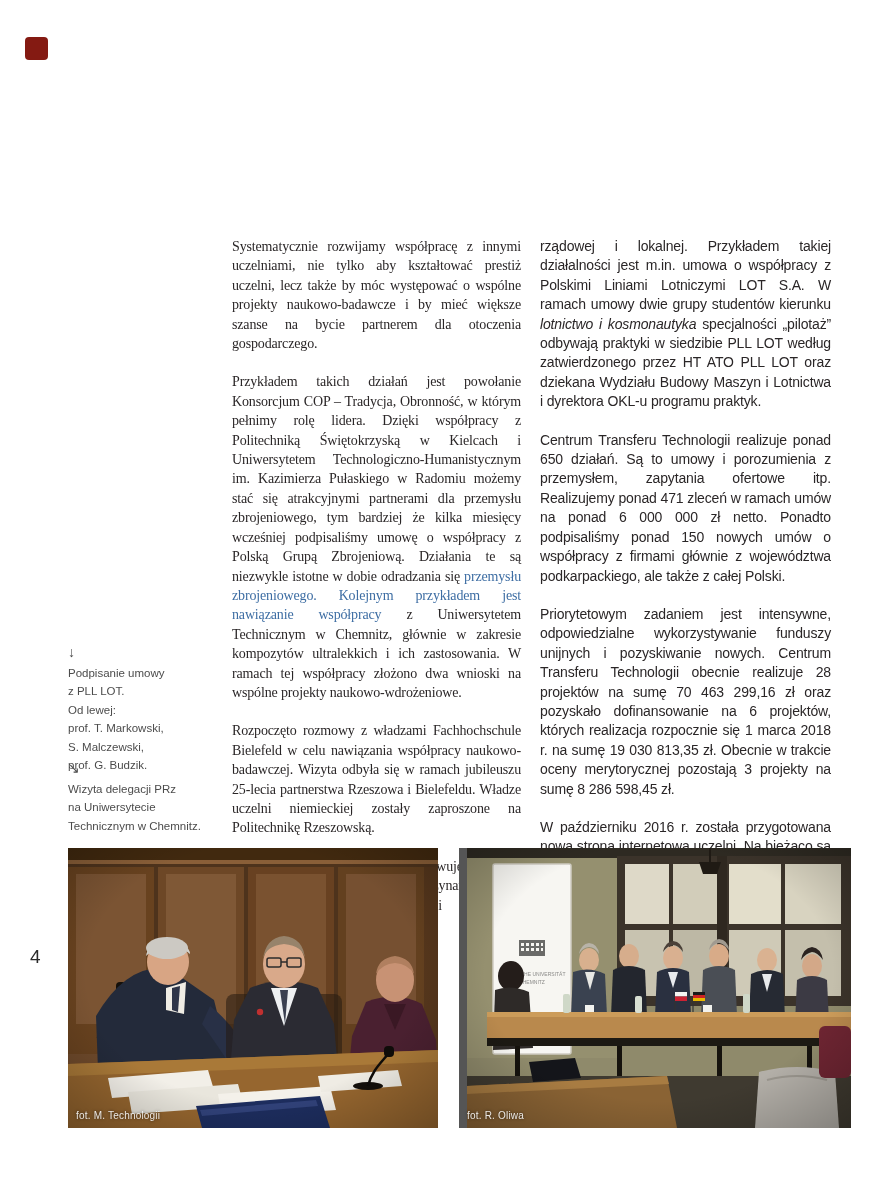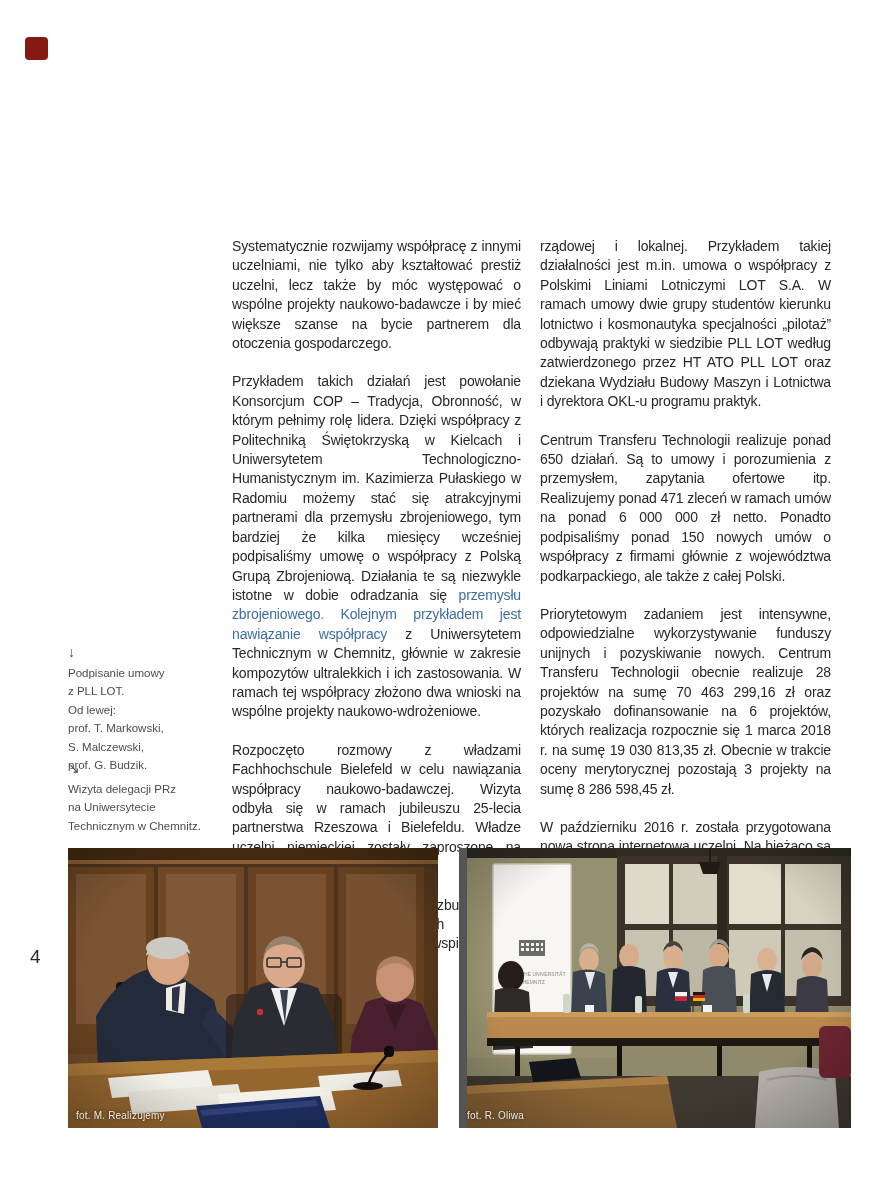--- a/index.html
+++ b/index.html
@@ -5,26 +5,26 @@
   html,body{margin:0;padding:0;}
   body{width:876px;height:1200px;background:#ffffff;position:relative;overflow:hidden;
        font-family:"Liberation Sans", sans-serif;color:#2a2627;}
   .abs{position:absolute;}
 
   
   .corner-mark{left:25px;top:37px;width:23px;height:23px;border-radius:4px;background:#841a12;}
 
   
   .col{top:237px;width:289px;}
-  .col-left{left:232px;}
+  .col-left{left:232px;font-family:Liberation Serif, serif;}
   .col-right{left:540px;width:291px;}
   .col p{margin:0 0 19px 0;text-align:justify;font-size:14px;line-height:19.4px;
          letter-spacing:-0.15px;color:#2a2627;}
   .seg-blue{color:#3d6da3;}
-  .seg-italic{}
+  .seg-italic{font-style:italic;}
 
   
   .caption{left:68px;width:160px;color:#4c4c4c;}
   .caption-1{top:644px;}
   .caption-2{top:760px;}
   .caption .arrow{display:block;font-size:14px;line-height:16px;margin-bottom:3px;color:#4c4c4c;}
   .caption-lines{white-space:pre-line;font-size:11.5px;line-height:15.4px;}
 
   
   .page-number{left:30px;top:946px;font-size:19px;color:#2a2a2a;}
@@ -142,21 +142,21 @@
       <polygon points="150,246 262,238 268,262 154,270" fill="#f4f1ea"></polygon>
       <polygon points="250,228 330,222 334,238 253,244" fill="#efece4"></polygon>
       <polygon points="128,258 252,248 262,280 134,280" fill="#1d2d5e"></polygon>
       <polygon points="132,262 248,252 250,258 134,268" fill="#31427a"></polygon>
       <ellipse cx="300" cy="238" rx="15" ry="4" fill="#14100b"></ellipse>
       <path d="M300,238 C304,222 314,214 320,206" stroke="#0f0c09" stroke-width="2.5" fill="none"></path>
       <rect x="316" y="198" width="10" height="11" rx="4" fill="#0f0c09"></rect>
     </g>
     <rect x="0" y="0" width="370" height="280" fill="url(#vg1)"></rect>
   </svg>
-  <span class="credit">fot. M. Realizujemy</span>
+  <span class="credit">fot. M. Technologii</span>
 </div>
 
 <div class="abs photo photo-right">
   <svg viewBox="0 0 384 280">
     <defs>
       <radialGradient id="vg2" cx="50%" cy="45%" r="78%">
         <stop offset="58%" stop-color="rgba(0,0,0,0)"></stop>
         <stop offset="100%" stop-color="rgba(0,0,0,0.30)"></stop>
       </radialGradient>
     </defs>

